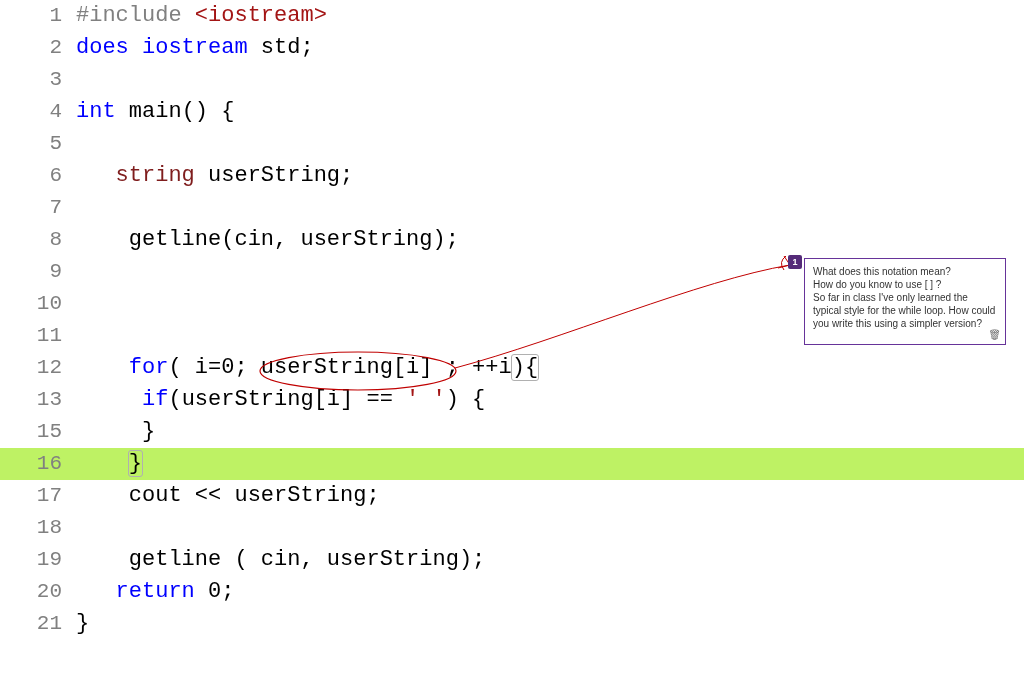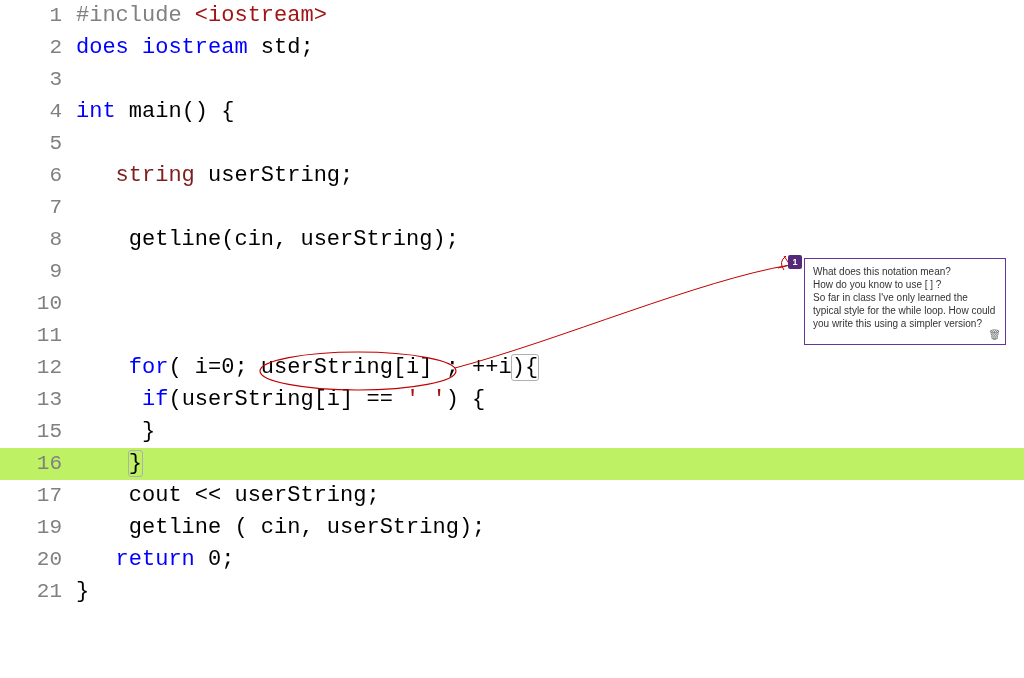--- a/index.html
+++ b/index.html
@@ -100,20 +100,24 @@
   <div class="row hl">
     <div class="gutter">16</div>
     <div class="code">    <span class="bmatch">}</span></div>
   </div>
 
   <div class="row">
     <div class="gutter">17</div>
     <div class="code">    <span>cout</span><span> </span><span>&lt;&lt;</span><span> </span><span>userString</span><span>;</span></div>
   </div>
 
+  <div class="row">
+    <div class="gutter">18</div>
+    <div class="code"></div>
+  </div>
 
   <div class="row">
     <div class="gutter">19</div>
     <div class="code">    <span>getline</span><span> </span><span>(</span><span> </span><span>cin</span><span>, </span><span>userString</span><span>)</span><span>;</span></div>
   </div>
 
   <div class="row">
     <div class="gutter">20</div>
     <div class="code">   <span class="kw">return</span><span> </span><span class="num">0</span><span>;</span></div>
   </div>

